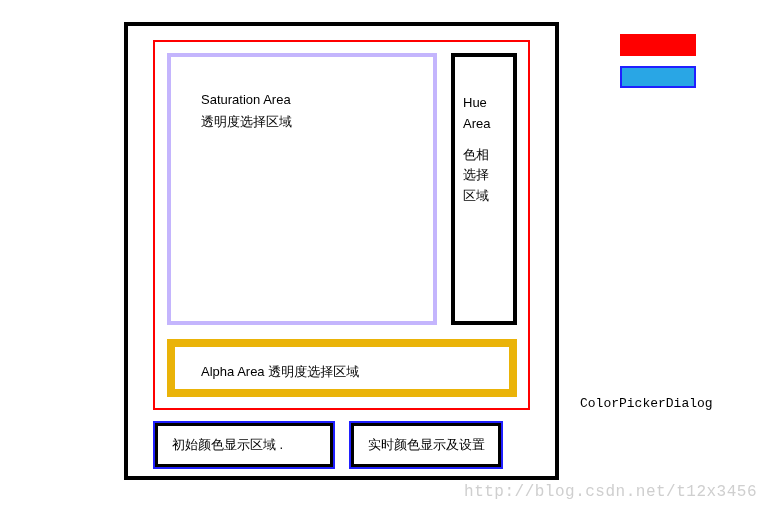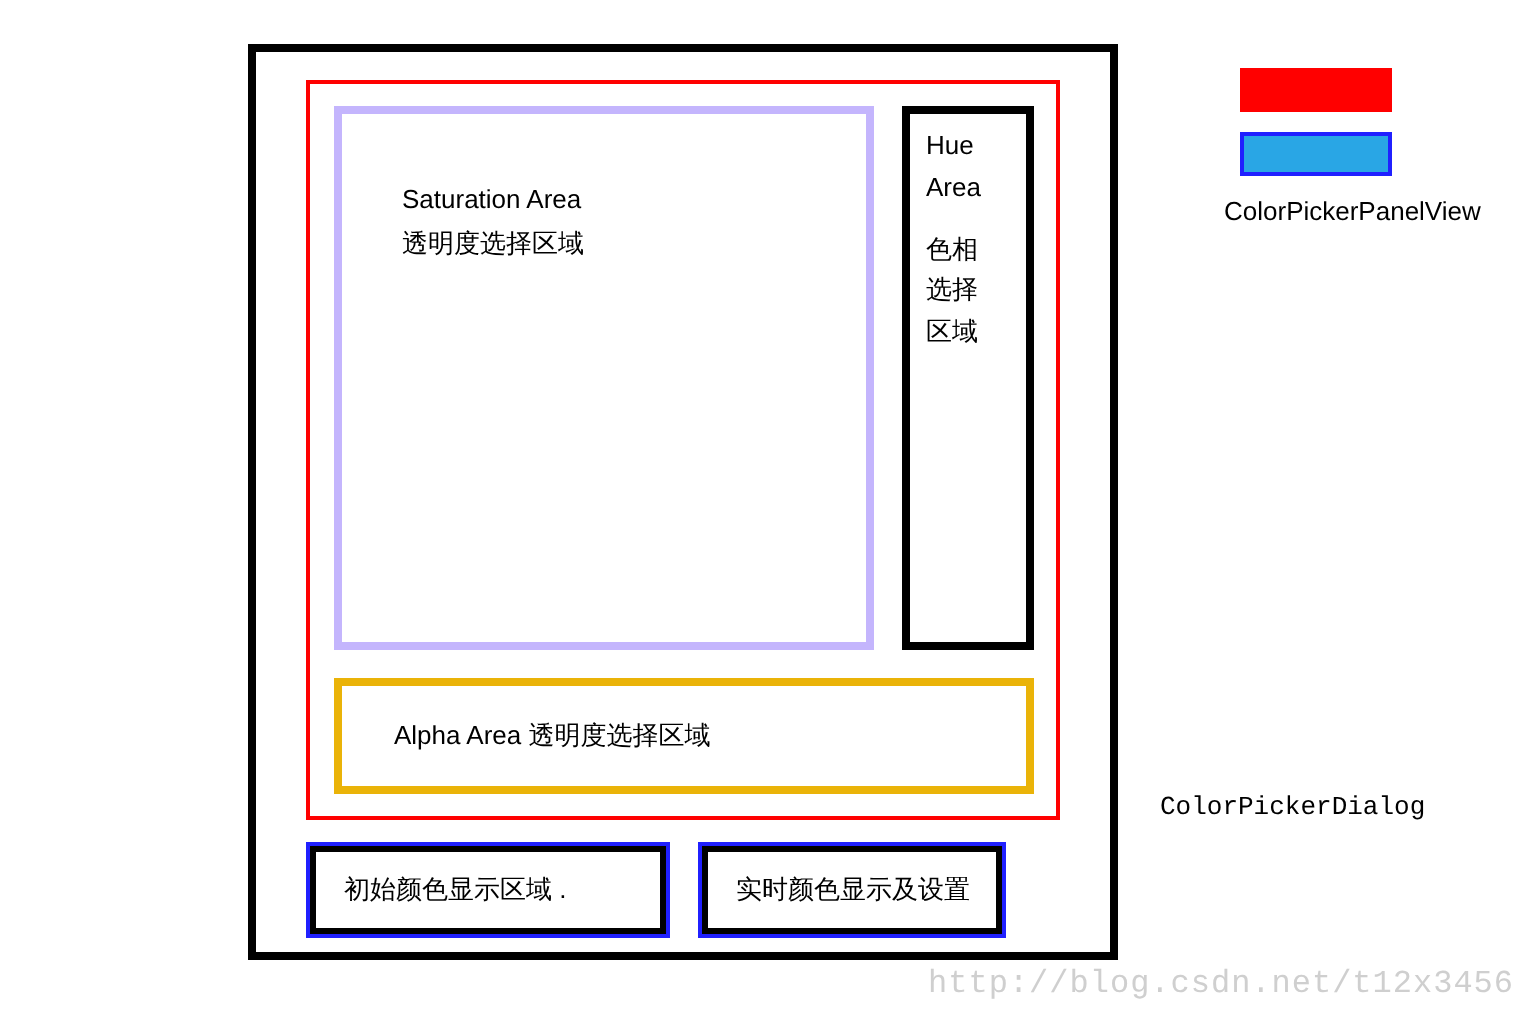--- a/index.html
+++ b/index.html
@@ -38,30 +38,30 @@
       padding: 32px 0 0 30px;
       line-height: 1.7;
     }
     .hue-area {
       position: absolute;
       left: 296px;
       top: 11px;
       width: 66px;
       height: 272px;
       border: 4px solid #000;
-      padding: 6px 0 0 8px;
+      padding: 36px 0 0 8px;
       line-height: 1.6;
     }
     .alpha-area {
       position: absolute;
       left: 12px;
       top: 297px;
       width: 350px;
       height: 58px;
-      border: 4px solid #eab308;
+      border: 8px solid #eab308;
       padding: 16px 0 0 26px;
     }
     
     .panel-view-group {
       position: absolute;
       left: 25px;
       top: 395px;
       width: 377px;
       height: 48px;
     }
@@ -157,18 +157,17 @@
       </div>
     </div>
   </div>
 
 </div>
 
 <div class="legend">
   <div class="legend-swatch swatch-red"></div>
 
   <div class="legend-swatch swatch-blue"></div>
-  <div class="legend-label">ColorPickerPanelView</div>
 </div>
 
 <div class="dialog-label">ColorPickerDialog</div>
 
 <div class="watermark">http://blog.csdn.net/t12x3456</div>
 
 </body></html>

